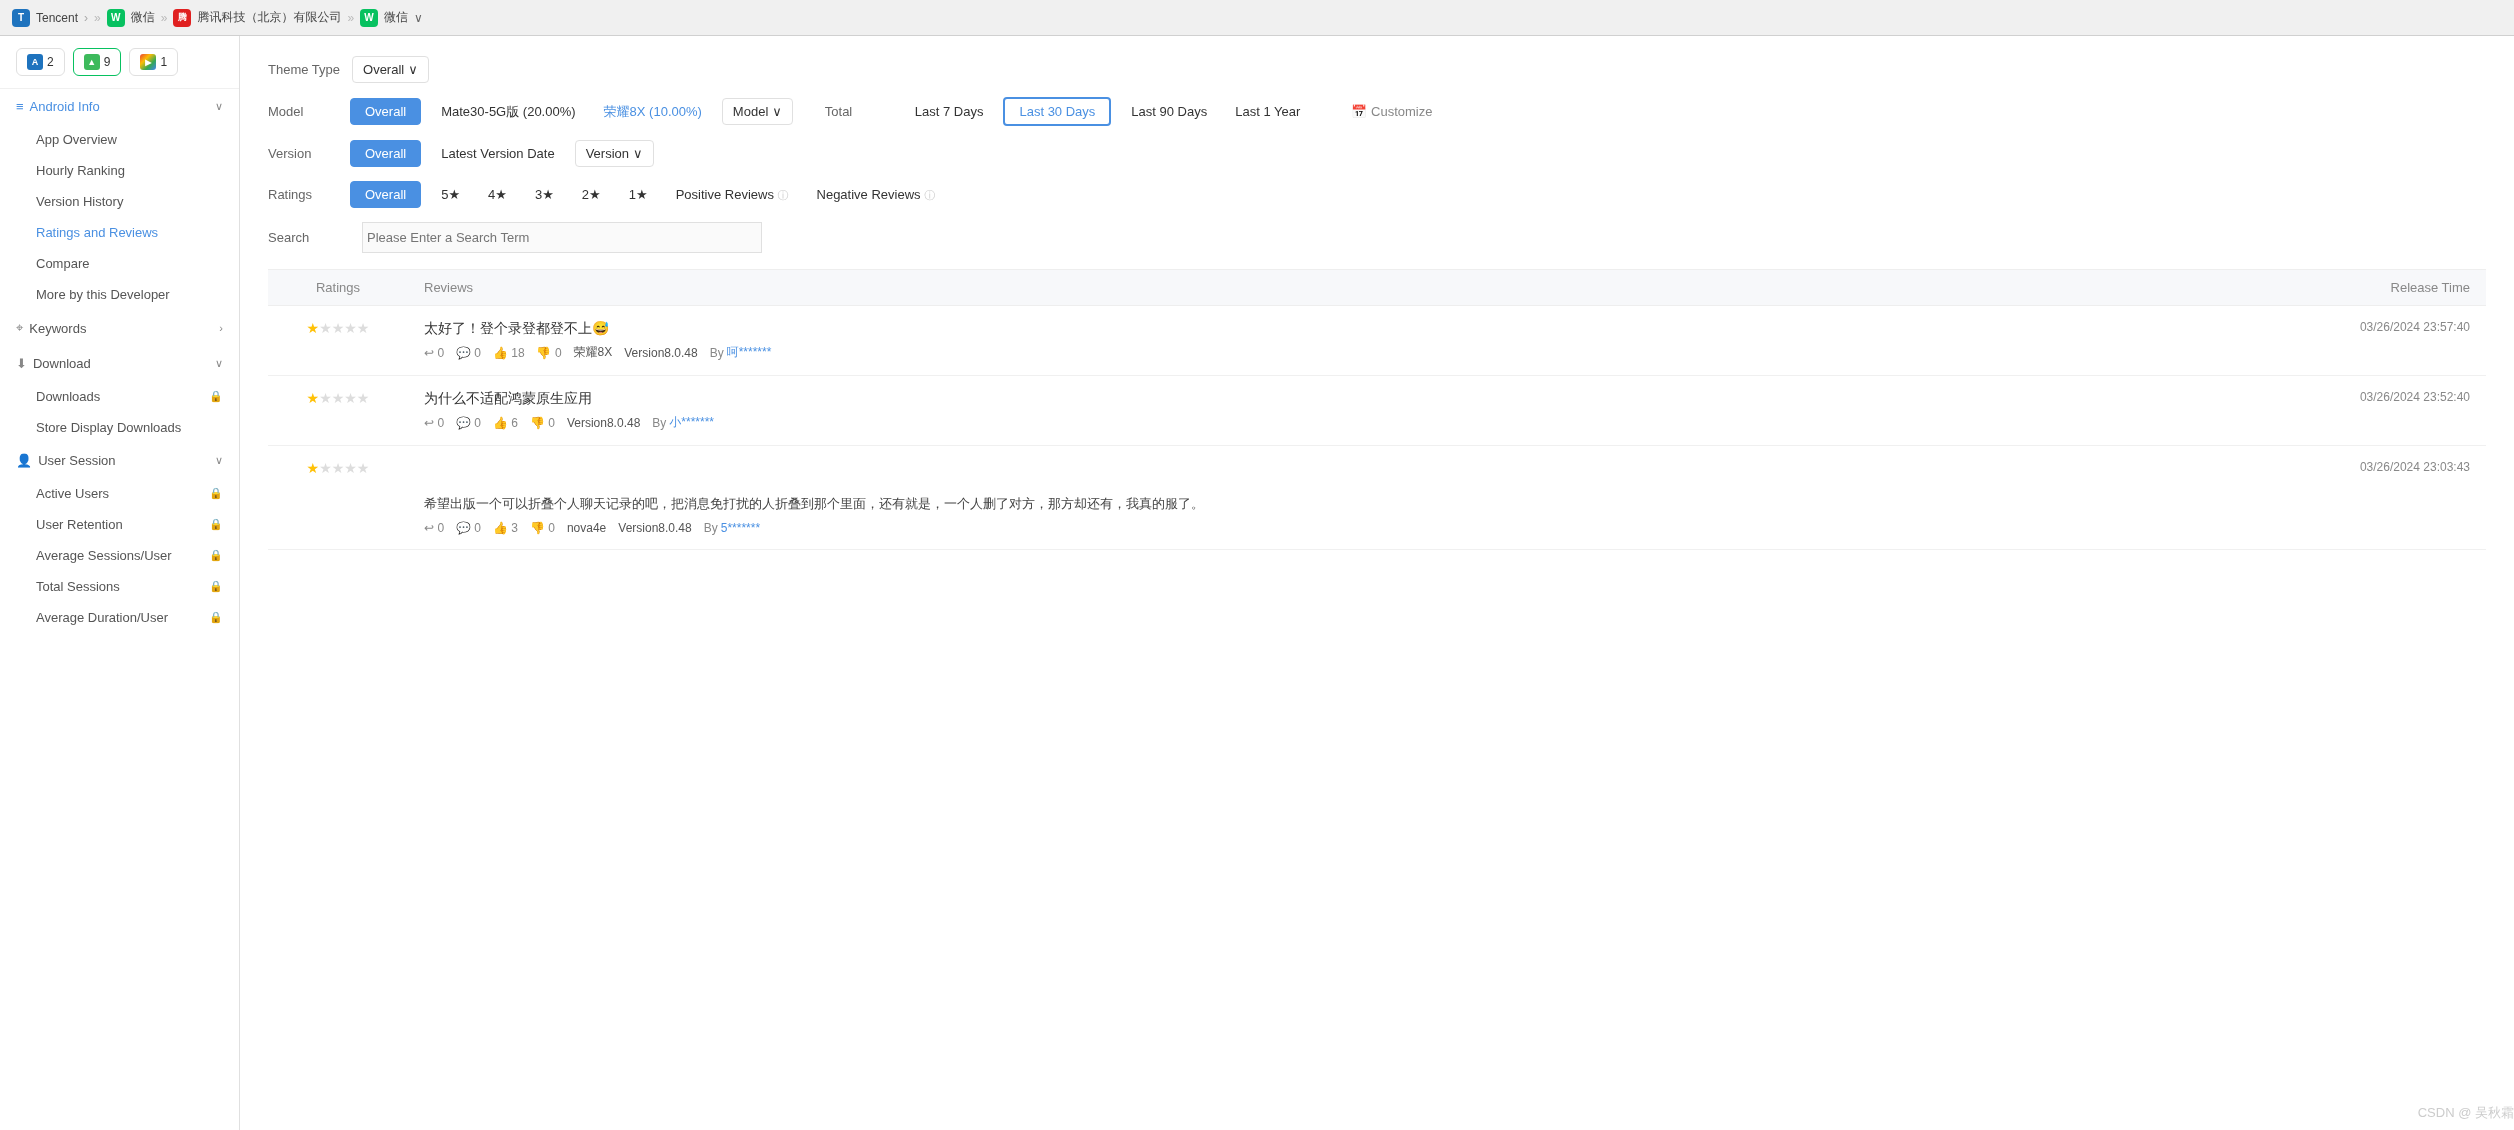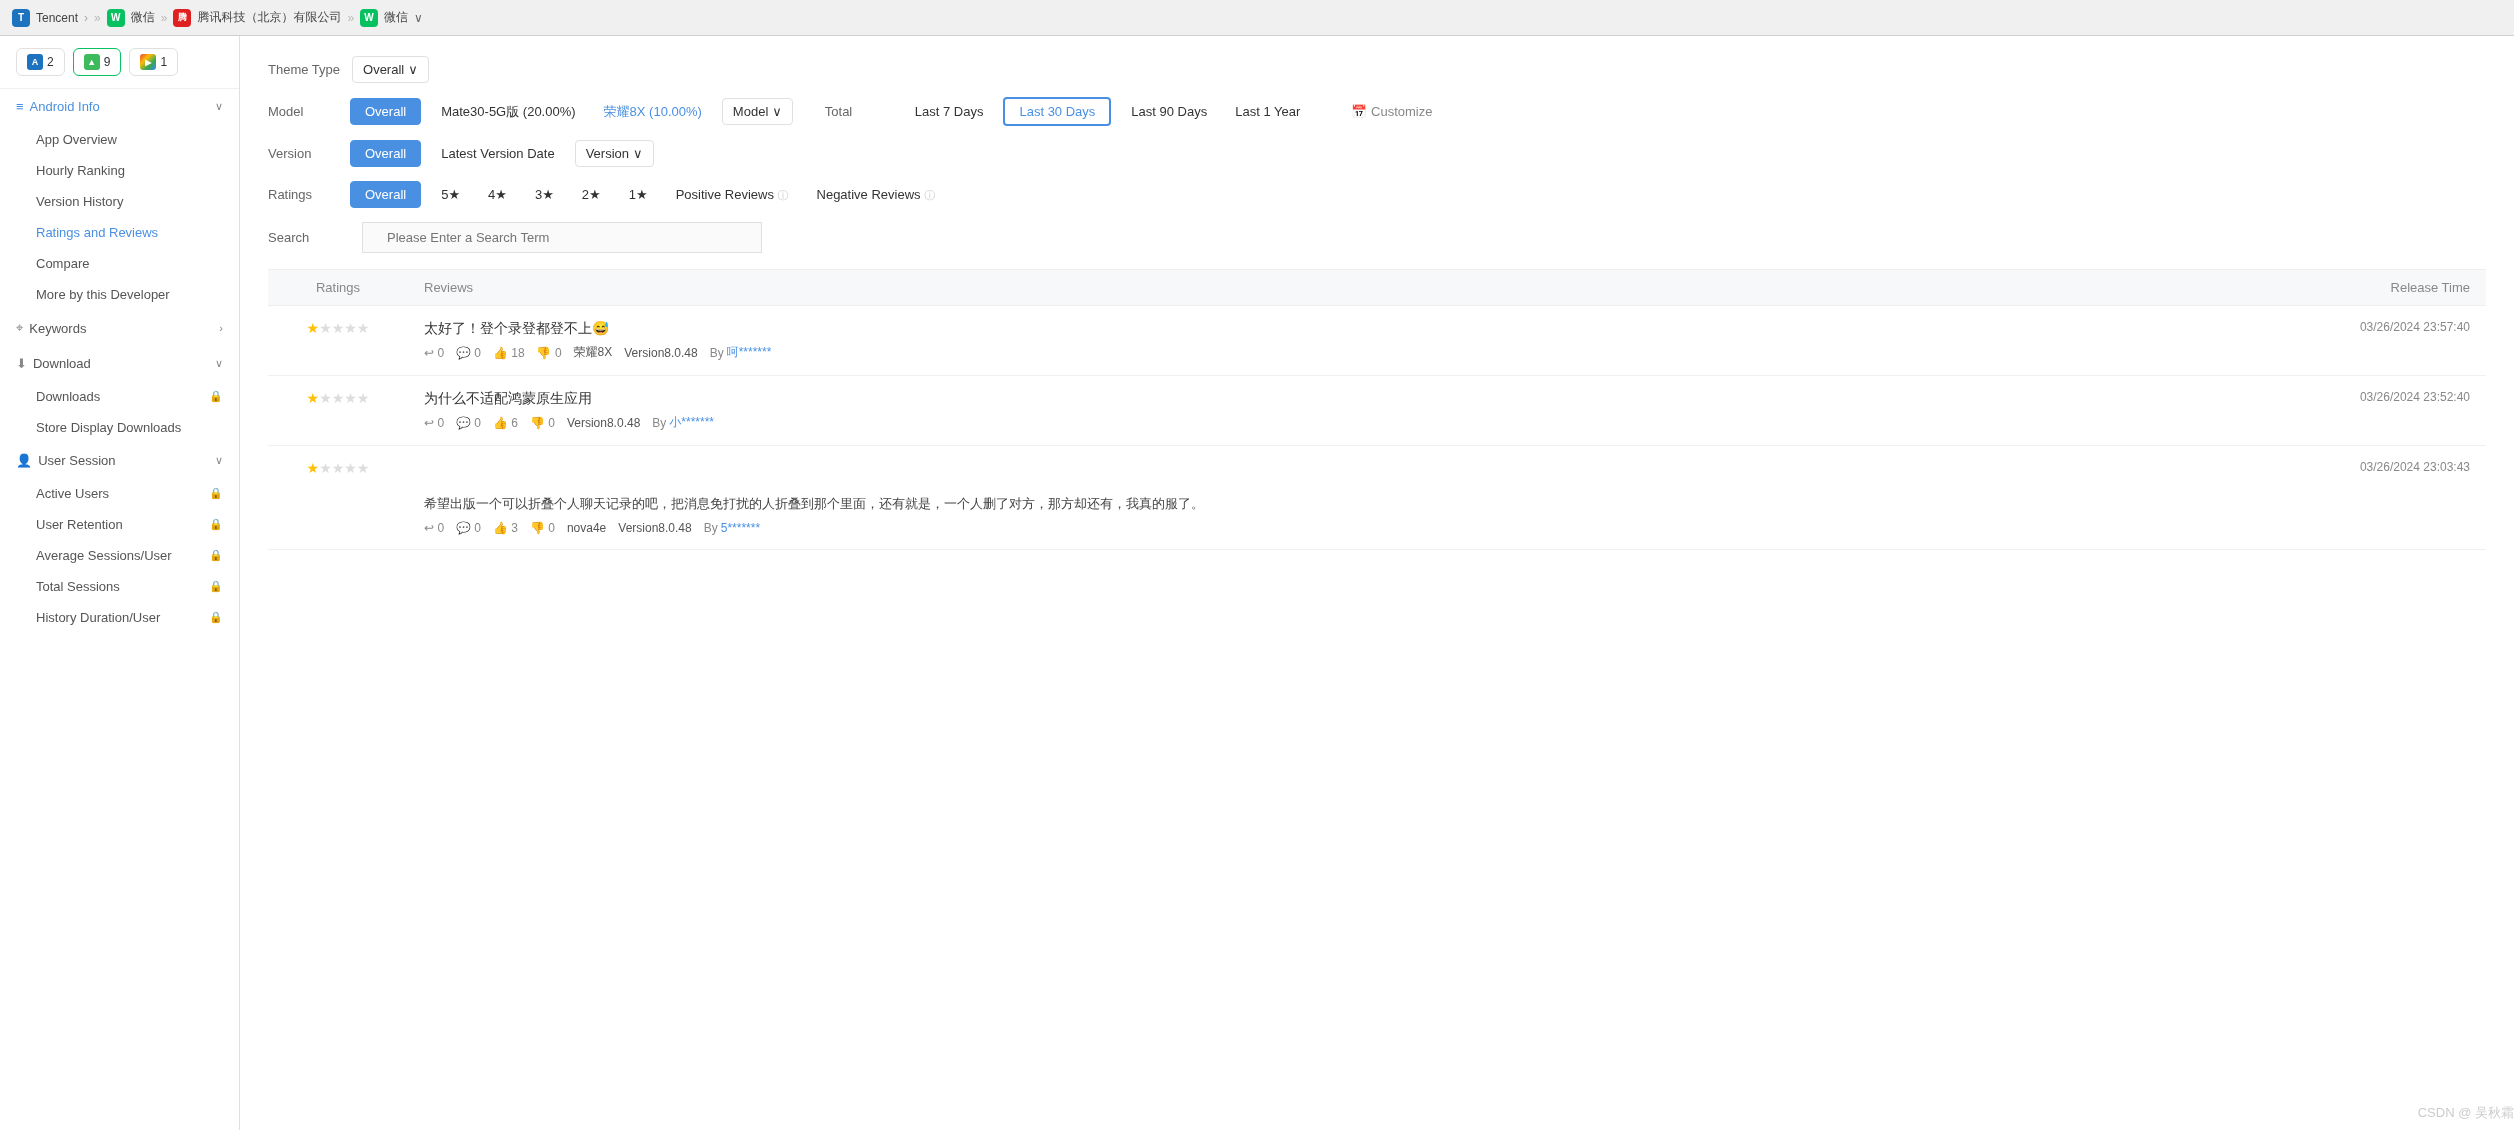--- a/index.html
+++ b/index.html
@@ -46,21 +46,21 @@
     .filter-btn { padding: 5px 14px; border: 1.5px solid #4a90e2; border-radius: 4px; background: white; color: #4a90e2; cursor: pointer; font-size: 13px; }
     .filter-btn.selected { background: #4a90e2; color: white; }
     .filter-text { color: #333; font-size: 13px; cursor: pointer; padding: 5px 8px; }
     .filter-text.highlight { color: #4a90e2; }
     .filter-dropdown { display: flex; align-items: center; gap: 4px; padding: 5px 10px; border: 1px solid #e0e0e0; border-radius: 4px; background: white; color: #333; cursor: pointer; font-size: 13px; }
     .date-btn { padding: 5px 14px; border: 1.5px solid #4a90e2; border-radius: 4px; background: white; color: #4a90e2; cursor: pointer; font-size: 13px; }
     .date-btn.selected { background: white; color: #4a90e2; border: 2px solid #4a90e2; }
 
     
     .search-row { display: flex; align-items: center; gap: 24px; margin-bottom: 16px; }
-    .search-input { flex: 1; max-width: 400px; padding: 7px 24px; border: 1px solid #e0e0e0; border-radius: 0; background: #fafafa; color: #999; font-size: 13px; outline: none; }
+    .search-input { flex: 1; max-width: 400px; padding: 7px 4px; border: 1px solid #e0e0e0; border-radius: 0; background: #fafafa; color: #999; font-size: 13px; outline: none; }
 
     
     .reviews-table { width: 100%; border-collapse: collapse; }
     .reviews-table thead tr { background: #f7f8fa; border-top: 1px solid #eee; border-bottom: 1px solid #eee; }
     .reviews-table th { padding: 10px 16px; color: #888; font-weight: 400; font-size: 13px; text-align: left; }
     .reviews-table th.right { text-align: right; }
     .reviews-table tbody tr { border-bottom: 1px solid #f0f0f0; }
     .reviews-table td { padding: 14px 16px; vertical-align: top; }
 
     .rating-cell { display: flex; align-items: center; justify-content: center; }
@@ -196,21 +196,21 @@
         </div>
         <div class="sidebar-item">
           <span>Average Sessions/User</span>
           <span class="lock-icon">🔒</span>
         </div>
         <div class="sidebar-item">
           <span>Total Sessions</span>
           <span class="lock-icon">🔒</span>
         </div>
         <div class="sidebar-item">
-          <span>History Duration/User</span>
+          <span>Average Duration/User</span>
           <span class="lock-icon">🔒</span>
         </div>
       </div>
     </div>
   </div>
 
   <div class="main">
     <div class="main-inner">
 
 

